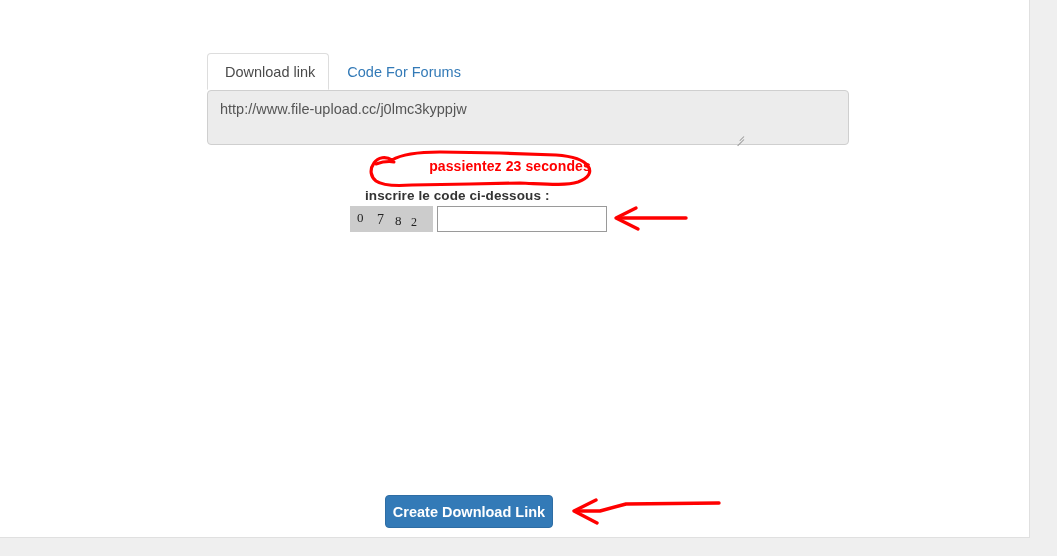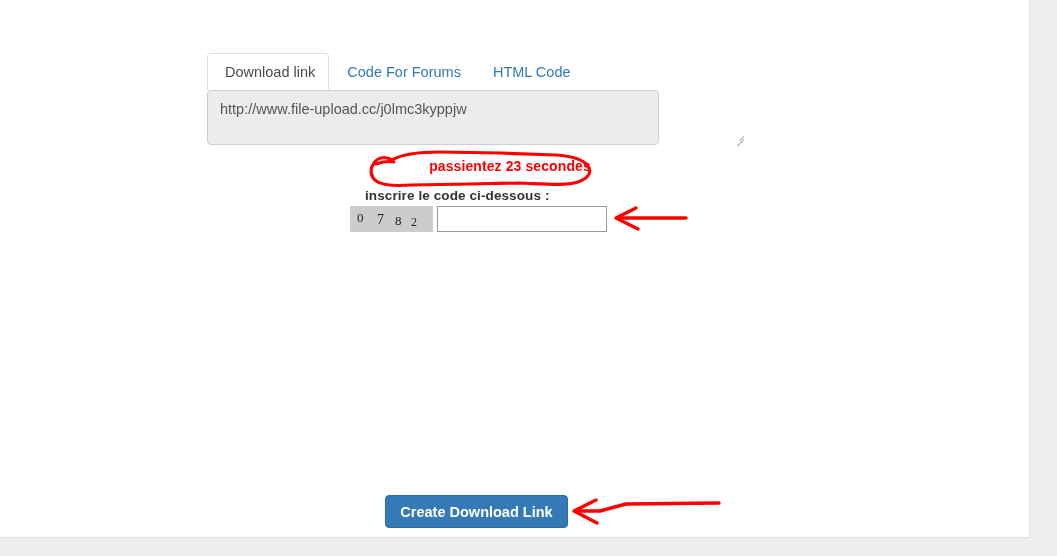--- a/index.html
+++ b/index.html
@@ -85,21 +85,21 @@
     background: transparent;
     border: 1px solid transparent;
     height: 37px;
   }
 
   
   #link-box {
     position: absolute;
     left: 207px;
     top: 90px;
-    width: 452px;
+    width: 642px;
     height: 55px;
     background: #ececec;
     border: 1px solid #cfcfcf;
     border-radius: 4px;
     box-sizing: border-box;
     color: #555555;
     font-family: "Liberation Sans", sans-serif;
     font-size: 14.5px;
     padding: 10px 12px;
     resize: none;
@@ -185,21 +185,21 @@
     font-size: 13px;
     padding: 0 4px;
     outline: none;
   }
 
   
   #create-button {
     position: absolute;
     left: 385px;
     top: 495px;
-    width: 183px;
+    width: 168px;
     height: 33px;
     background: #337ab7;
     border: 1px solid #2e6da4;
     border-radius: 4px;
     color: #ffffff;
     font-family: "Liberation Sans", sans-serif;
     font-size: 14.5px;
     font-weight: bold;
     cursor: pointer;
     padding: 0;
@@ -223,23 +223,20 @@
   <div id="content-panel"></div>
   <div id="gutter-right"></div>
   <div id="gutter-bottom"></div>
 
   <div id="tabs">
     <div class="tab active">
       <span>Download link</span>
     </div>
     <div class="tab inactive">
       <span>Code For Forums</span>
-    </div>
-    <div class="tab inactive">
-      <span>HTML Code</span>
     </div>
   </div>
 
   <textarea id="link-box" placeholder="" style="">http://www.file-upload.cc/j0lmc3kyppjw</textarea>
   <span id="resize-grip">
     <i class="g1"></i>
       <i class="g2"></i>
   </span>
 
   <div id="wait-notice">passientez 23 secondes</div>

